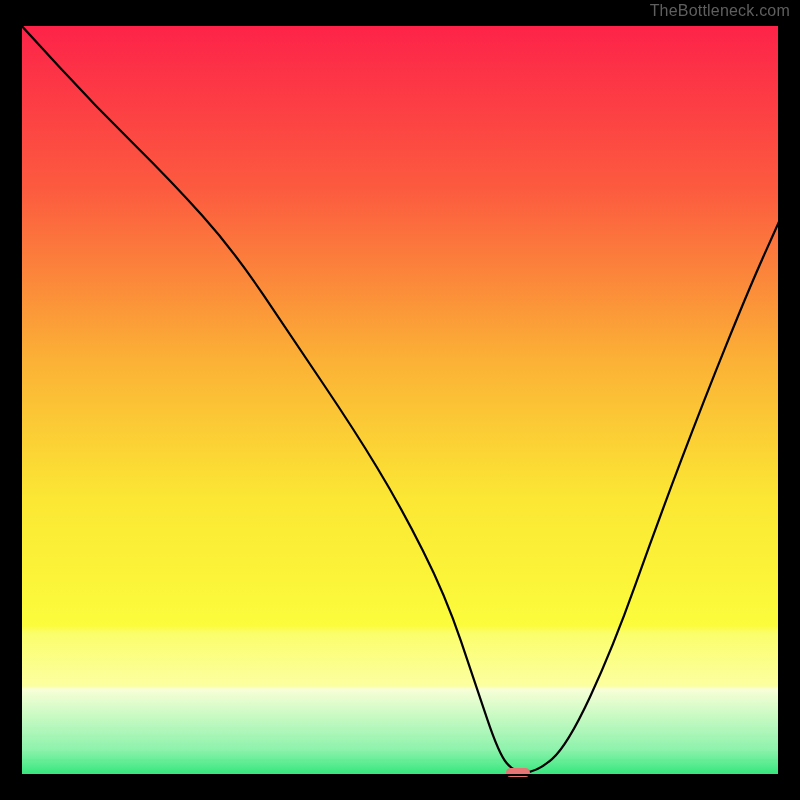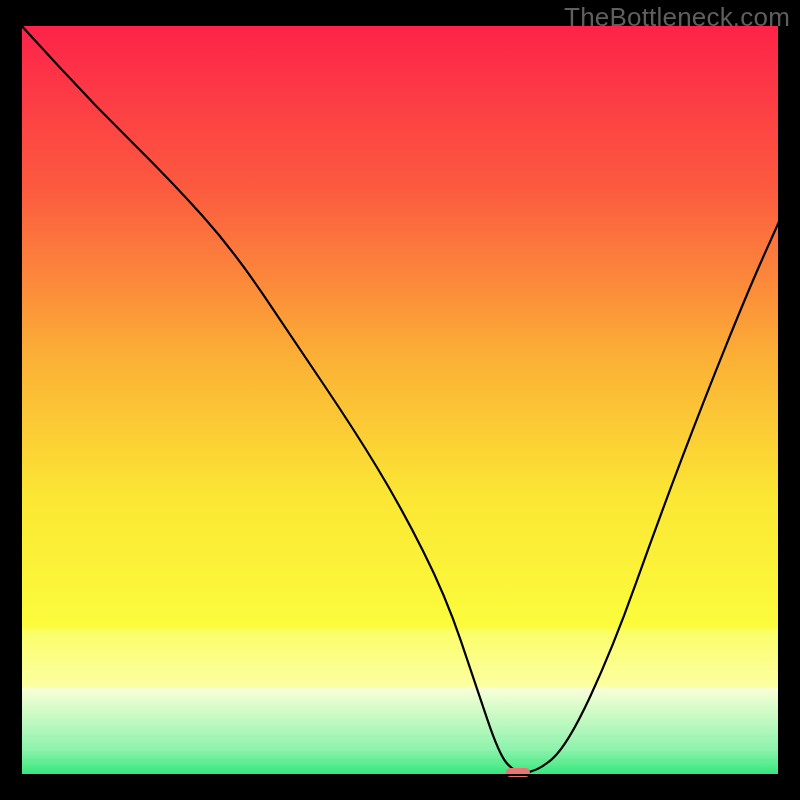--- a/index.html
+++ b/index.html
@@ -15,21 +15,21 @@
     position: relative;
     width: 800px;
     height: 800px;
     background: #000;
   }
   .watermark {
     position: absolute;
     top: 2px;
     right: 10px;
     color: #5f5f5f;
-    font-size: 26px;
+    font-size: 16px;
     font-weight: 500;
     letter-spacing: 0.2px;
     z-index: 10;
   }
   .plot-area {
     position: absolute;
     left: 20px;
     top: 24px;
     width: 760px;
     height: 752px; 

